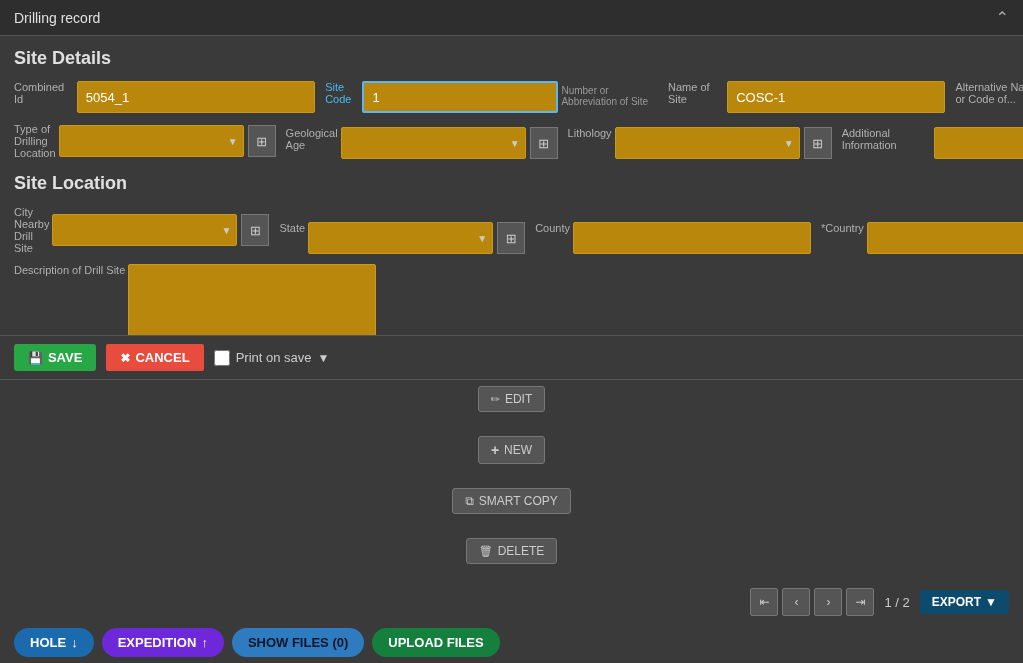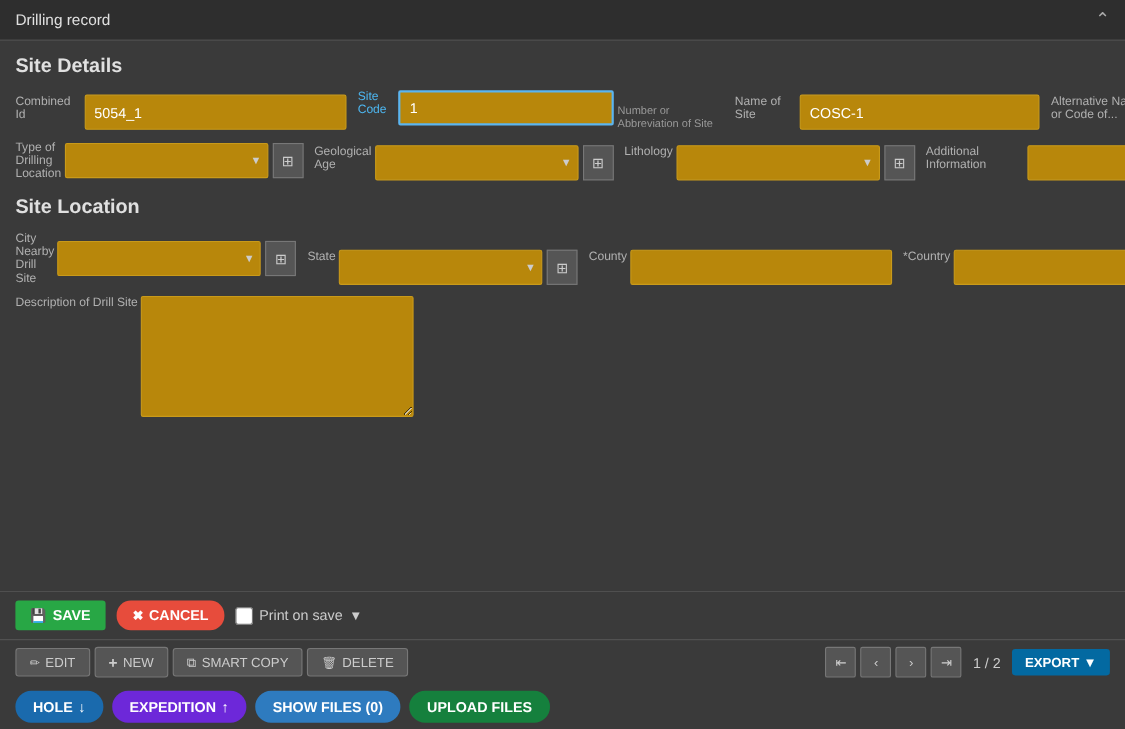--- a/index.html
+++ b/index.html
@@ -77,21 +77,21 @@
       height: 32px;
     }
 
     .form-input.light-border {
       border: 2px solid #5bb5f0;
     }
 
     .form-input-sub {
       font-size: 10px;
       color: #999;
-      margin-top: 14px;
+      margin-top: 4px;
     }
 
     .select-wrapper {
       position: relative;
       display: flex;
       align-items: center;
     }
 
     .form-select {
       background: #b8870b;
@@ -174,21 +174,21 @@
     }
 
     .btn-cancel {
       background: #e74c3c;
       border: none;
       color: #fff;
       padding: 6px 14px;
       font-size: 13px;
       font-weight: bold;
       cursor: pointer;
-      border-radius: 13px;
+      border-radius: 2px;
       display: flex;
       align-items: center;
       gap: 5px;
     }
 
     .print-on-save-group {
       display: flex;
       align-items: center;
       gap: 6px;
       color: #ccc;
@@ -204,21 +204,22 @@
     .print-dropdown-arrow {
       color: #ccc;
       cursor: pointer;
       font-size: 12px;
     }
 
     .toolbar-bar {
       display: flex;
       align-items: center;
       padding: 6px 14px;
-      gap: 4px;
+      gap: 24px;
+      flex-direction: column;
     }
 
     .btn-toolbar {
       background: #555;
       border: 1px solid #777;
       color: #ccc;
       padding: 5px 12px;
       font-size: 12px;
       cursor: pointer;
       border-radius: 3px;
@@ -248,21 +249,21 @@
       border-radius: 2px;
     }
 
     .pag-text {
       color: #ccc;
       font-size: 13px;
       padding: 0 6px;
     }
 
     .btn-export {
-      background: #0369a1;
+      background: #0c4a6e;
       border: none;
       color: #fff;
       padding: 5px 12px;
       font-size: 12px;
       font-weight: bold;
       cursor: pointer;
       border-radius: 3px;
       display: flex;
       align-items: flex-start;
       gap: 4px;
@@ -289,21 +290,21 @@
       gap: 5px;
     }
 
     .btn-nav.teal {
       background: #6d28d9;
     }
 
     .btn-show-files {
       background: #2e7bbf;
       border: none;
-      color: #ffffff;
+      color: #0f172a;
       padding: 7px 16px;
       font-size: 13px;
       font-weight: bold;
       cursor: pointer;
       border-radius: 20px;
     }
 
     .btn-upload-files {
       background: #15803d;
       border: none;

